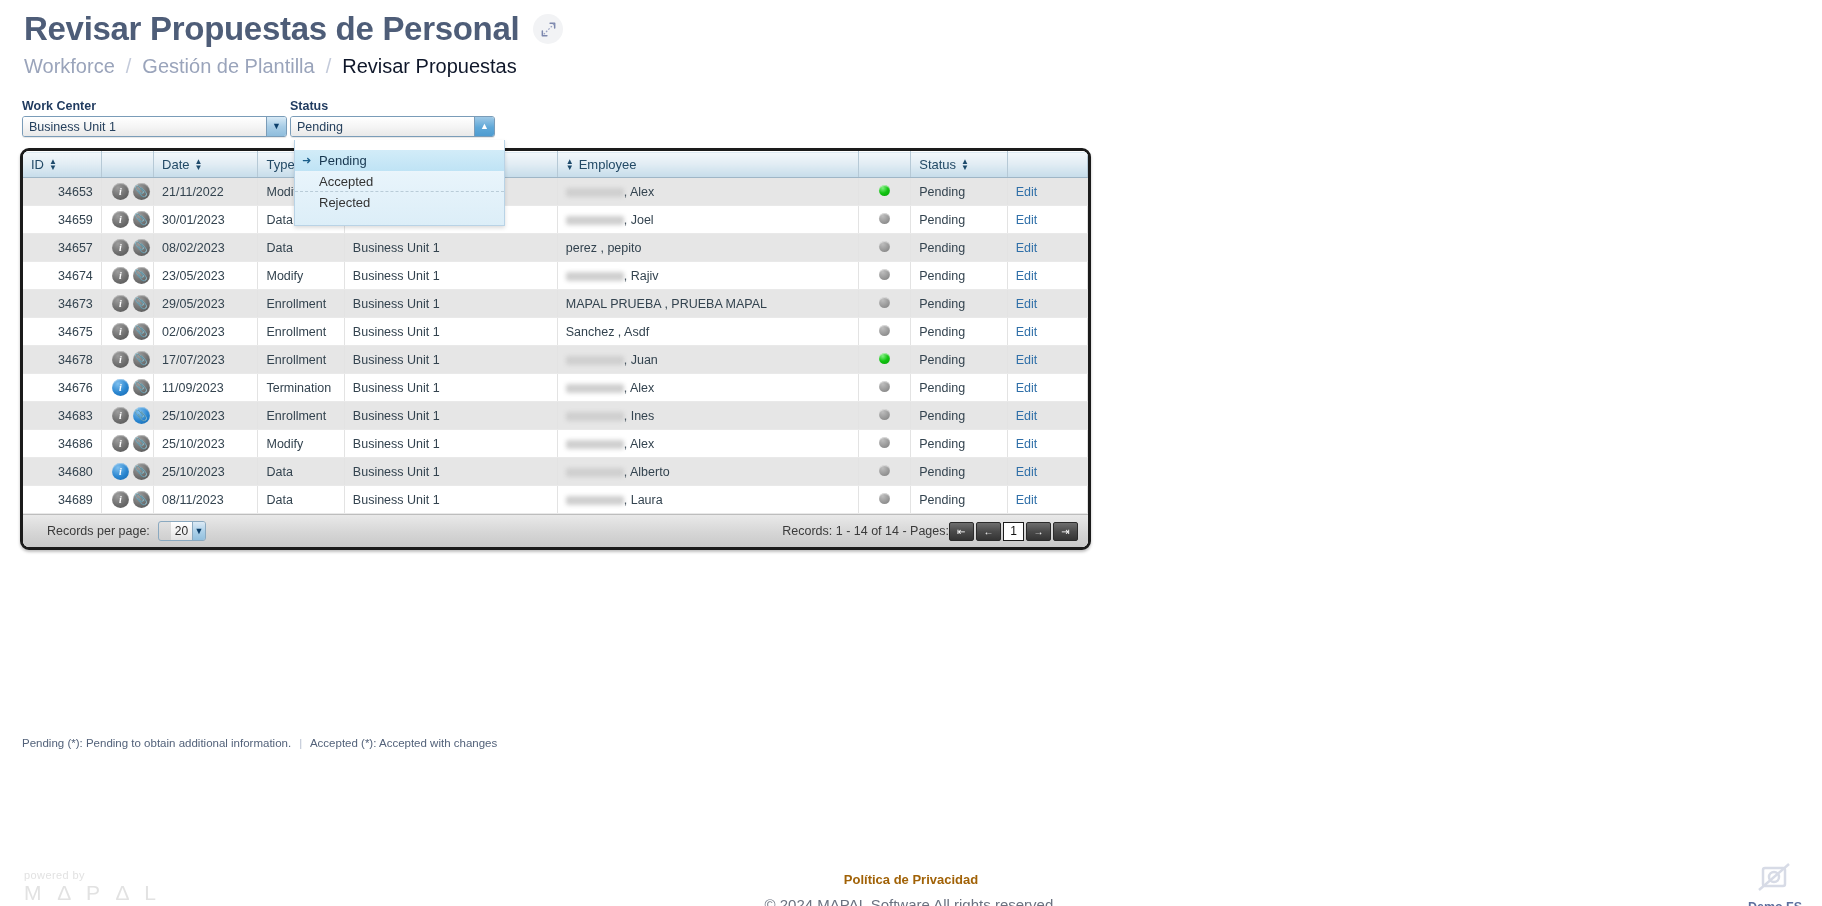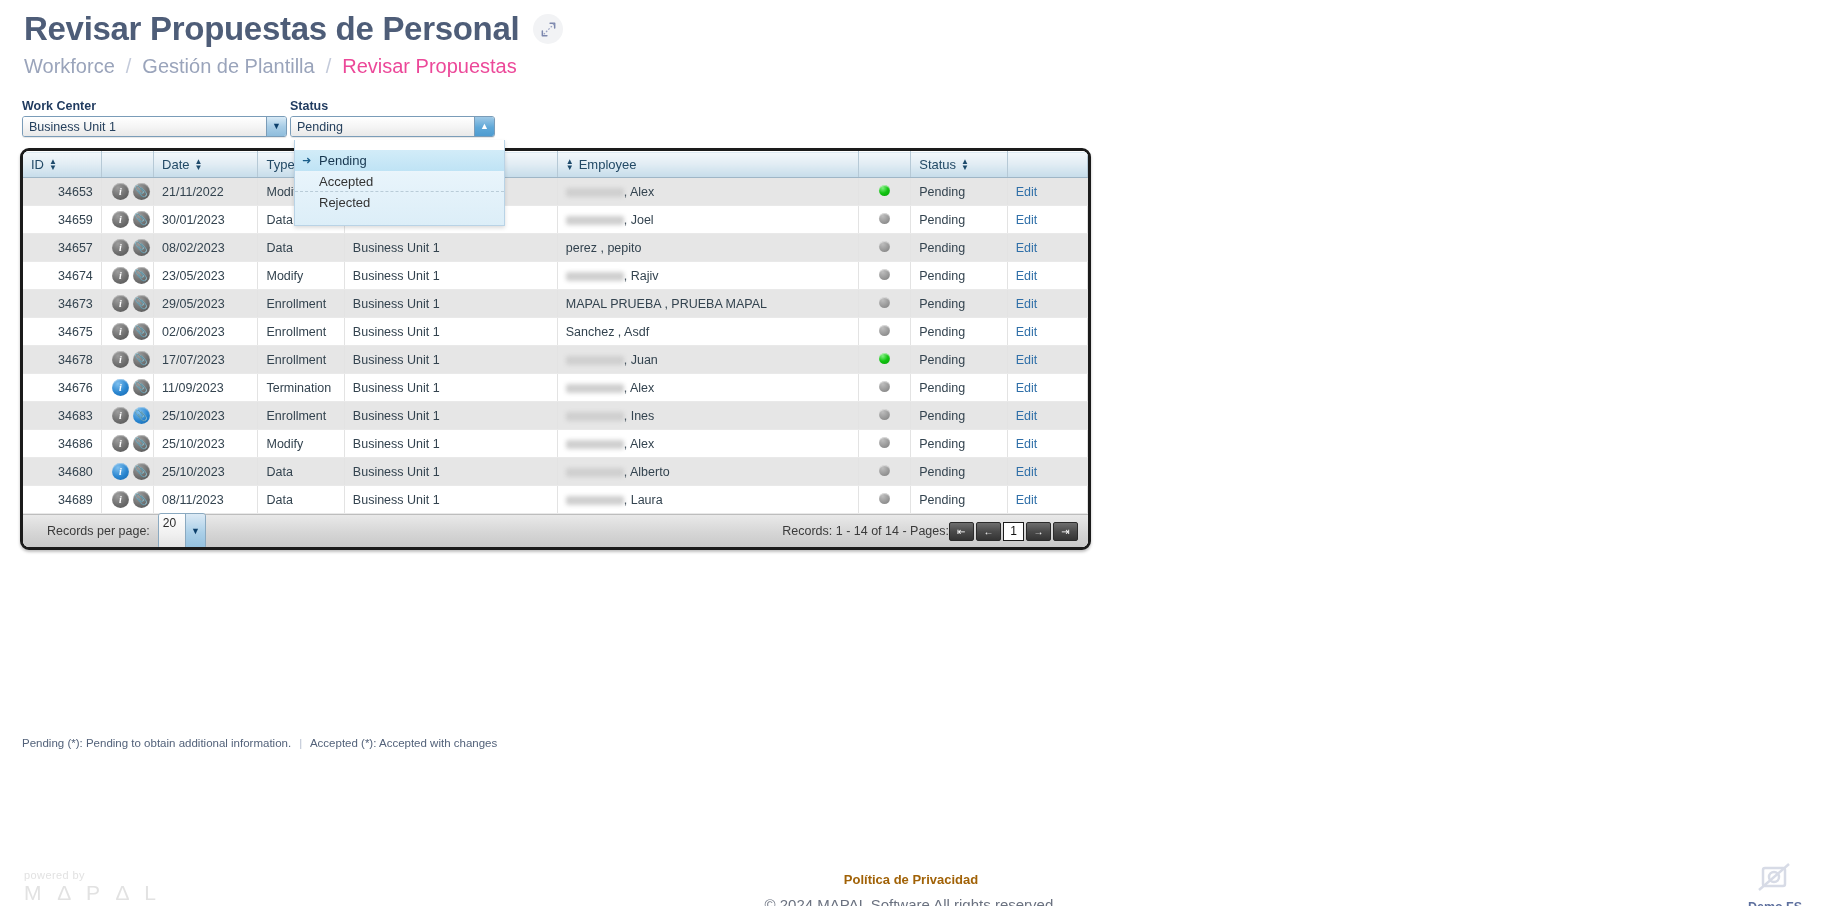--- a/index.html
+++ b/index.html
@@ -17,21 +17,21 @@
   .page-title { font-size: 33px; font-weight: bold; color: #4e5d78; letter-spacing: -0.3px; }
   .expand-btn {
     width: 30px; height: 30px; border-radius: 50%; background: #f2f3f5;
     display: flex; align-items: center; justify-content: center; cursor: pointer;
   }
   .expand-btn svg { display:block; }
 
   .breadcrumb { position: absolute; left: 24px; top: 55px; font-size: 20px; color: #9aa4bb; display: flex; align-items: center; gap: 11px; }
   .breadcrumb .crumb { color: #9aa4bb; cursor: pointer; }
   .breadcrumb .sep { color: #c3cada; }
-  .breadcrumb .crumb.current { color: #ec4899; cursor: default; }
+  .breadcrumb .crumb.current { color: #0f172a; cursor: default; }
 
   
   .filters { position: absolute; left: 22px; top: 99px; }
   .filter-label { font-size: 12.5px; font-weight: bold; color: #1f3a5f; margin-bottom: 3px; }
 
   .combo {
     display: flex; align-items: stretch; height: 21px;
     border: 1px solid #7a9cb8; border-radius: 3px; background: #fff;
     box-shadow: 0 1px 1px rgba(0,0,0,0.10);
   }
@@ -128,22 +128,22 @@
   .dot.green { background: radial-gradient(circle at 34% 28%, #7ff07f 0%, #12c412 48%, #09a009 100%); }
 
   
   .grid-foot {
     height: 33px; display:flex; align-items:center; justify-content:space-between;
     padding: 0 10px 0 24px;
     background: linear-gradient(to bottom, #e9e9e9 0%, #d6d6d6 55%, #c9c9c9 100%);
     border-top: 1px solid #bdbdbd;
   }
   .rpp { display:flex; align-items:center; gap: 8px; font-size: 12.5px; color: #3a3a3a; }
-  .rpp-combo { display:flex; align-items:stretch; height:36px; width:48px;
-    border:1px solid #8aa9c0; border-radius:3px; overflow:hidden; }
+  .rpp-combo { display:flex; align-items:stretch; height:20px; width:48px;
+    border:1px solid #8aa9c0; border-radius:3px; overflow:hidden;padding-left:12px; }
   .rpp-combo .val { flex:1; font-size:12px; color:#2a2a2a; padding:0 4px; line-height:18px;
     background: linear-gradient(to bottom,#ffffff 0%, #f0f0f0 60%, #e2e2e2 100%); }
   .rpp-combo .arrow-btn { width:20px; border-left:1px solid #8aa9c0;
     background: linear-gradient(to bottom, #dceaf5 0%, #aacfe8 55%, #93c0de 100%);
     display:flex; align-items:center; justify-content:center; }
 
   .pager { display:flex; align-items:center; font-size: 12.5px; color:#3a3a3a; }
   .pg-btns { display:flex; align-items:center; gap: 2px; }
   .pg-btn {
     width: 25px; height: 19px; border: 1px solid #2b2b2b; border-radius: 2px;

